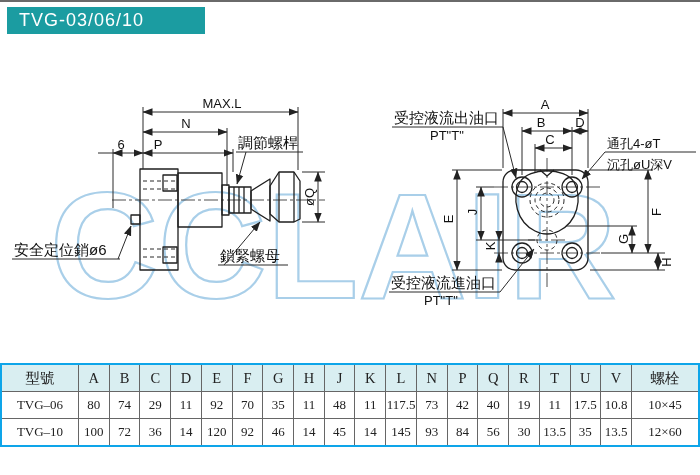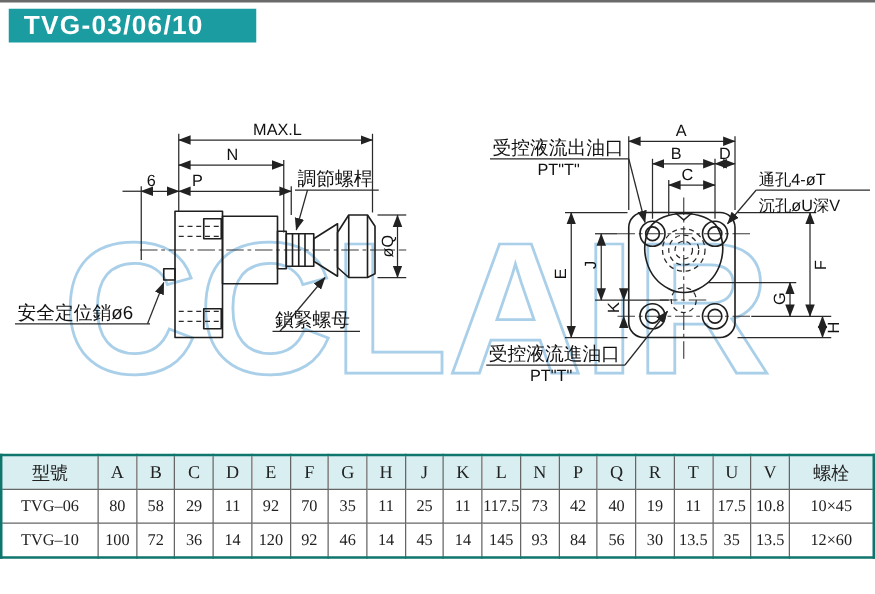--- a/index.html
+++ b/index.html
@@ -1,35 +1,35 @@
 <!DOCTYPE html>
 <html><head>
 <meta charset="utf-8">
 <style>
   html,body{margin:0;padding:0;background:#ffffff;}
   .page{position:relative;width:700px;height:475px;background:#fff;overflow:hidden;
         font-family:"Liberation Sans",sans-serif;}
   .topline{position:absolute;top:0;left:0;width:700px;height:2px;background:#6a6a6a;}
   .title{position:absolute;top:7px;left:7px;width:186px;height:27px;line-height:27px;
-         background:#1b9ca1;color:#ffffff;font-size:21px;font-weight:bold;
+         background:#1b9ca1;color:#ffffff;font-size:18px;font-weight:normal;
          padding-left:12px;letter-spacing:1px;}
   svg{position:absolute;top:0;left:0;}
   
   .part{stroke:#1f1f1f;stroke-width:1.3;fill:none;stroke-linejoin:round;}
   .dim{stroke:#2a2a2a;stroke-width:1;fill:none;}
   .dash{stroke:#2a2a2a;stroke-width:1;fill:none;stroke-dasharray:4 3;}
   .cl{stroke:#3a3a3a;stroke-width:0.9;fill:none;stroke-dasharray:14 3 3 3;}
   .dimtxt{font-family:"Liberation Sans",sans-serif;font-size:13px;fill:#111;}
   .cjk{font-family:"Liberation Sans",sans-serif;font-size:15px;fill:#111;}
   .cjks{font-family:"Liberation Sans",sans-serif;font-size:13px;fill:#111;}
   .wm{font-family:"Liberation Sans",sans-serif;font-size:150px;font-weight:bold;
       fill:none;stroke:#a9cfe9;stroke-width:2.2;}
   
   .spec{position:absolute;top:363px;left:0;width:700px;table-layout:fixed;
-        border-collapse:collapse;border:2px solid #0f766e;}
+        border-collapse:collapse;border:2px solid #0ea5e9;}
   .spec th,.spec td{border:1px solid #666;height:26px;text-align:center;padding:0;
         font-family:"Liberation Serif",serif;font-size:13px;color:#222;overflow:hidden;}
   .spec th{background:#d9eef1;font-weight:normal;font-size:14.5px;}
   .spec th:first-child,.spec td:first-child{width:76px;}
   .spec th:last-child,.spec td:last-child{width:66px;}
 </style>
 </head>
 <body>
 
 <div class="page">
@@ -217,28 +217,28 @@
           <th>T</th>
           <th>U</th>
           <th>V</th>
           <th>螺栓</th>
         </tr>
     </thead>
     <tbody>
         <tr>
           <td>TVG–06</td>
           <td>80</td>
-          <td>58</td>
+          <td>74</td>
           <td>29</td>
           <td>11</td>
           <td>92</td>
           <td>70</td>
           <td>35</td>
           <td>11</td>
-          <td>25</td>
+          <td>48</td>
           <td>11</td>
           <td>117.5</td>
           <td>73</td>
           <td>42</td>
           <td>40</td>
           <td>19</td>
           <td>11</td>
           <td>17.5</td>
           <td>10.8</td>
           <td>10×45</td>

